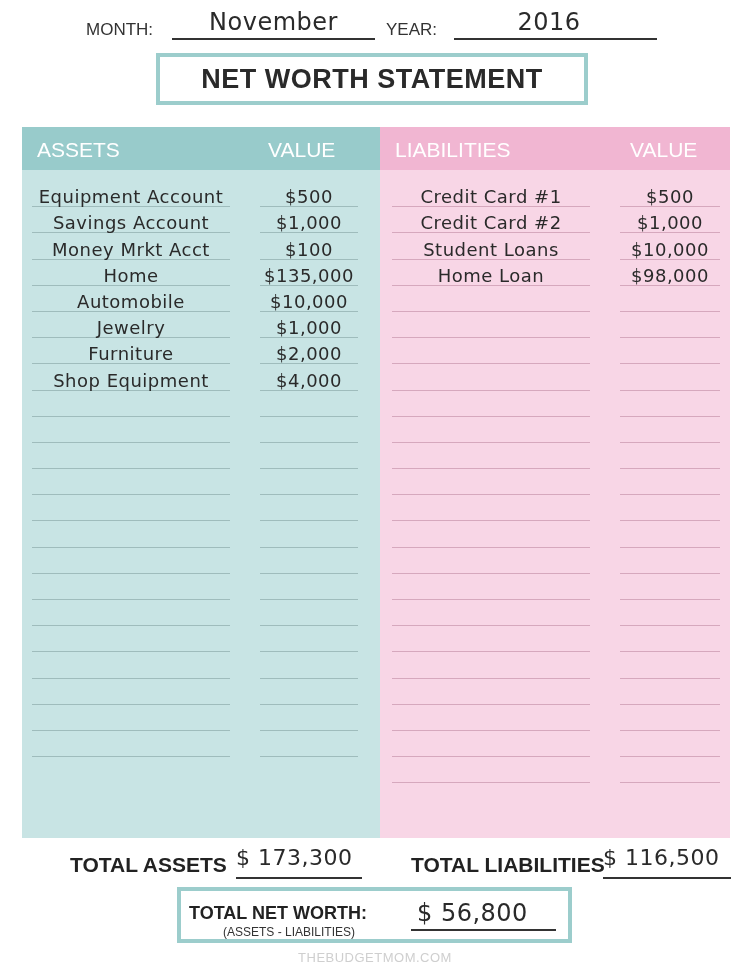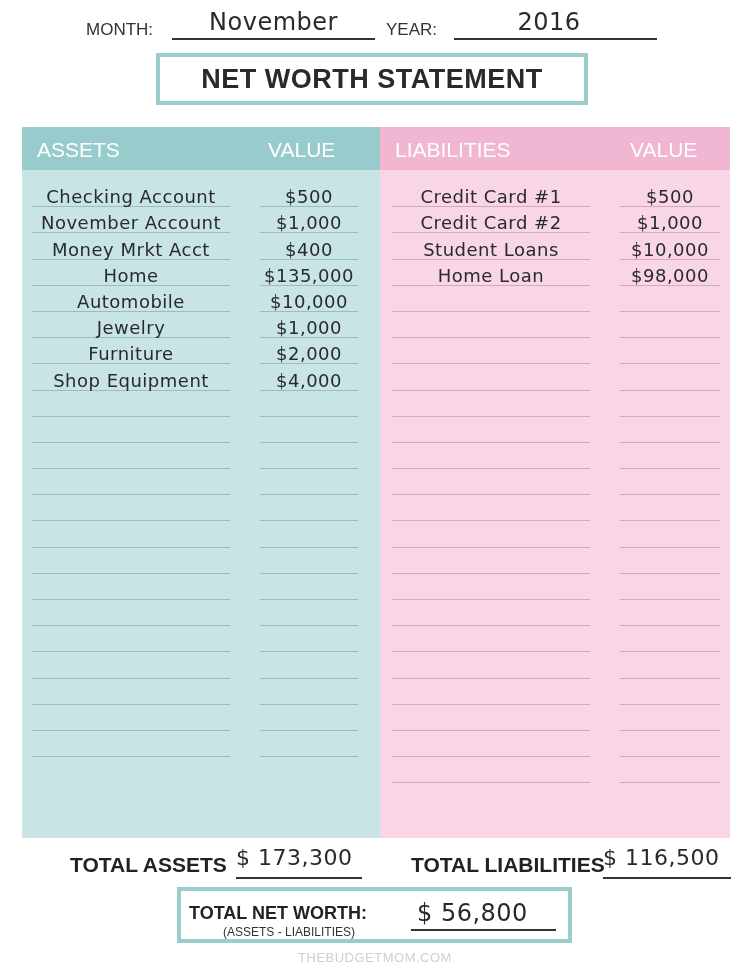--- a/index.html
+++ b/index.html
@@ -66,34 +66,34 @@
 
 <div class="panel assets">
   <div class="panel-head">
     <span class="head-label" style="left:15px;">ASSETS</span>
     <span class="head-label" style="left:246px;">VALUE</span>
   </div>
   <div class="rows" id="asset-rows">
       <div class="row">
         <div class="name-line" style="left: 10px; width: 198px;"></div>
         <div class="val-line" style="left: 238px; width: 98px;"></div>
-        <span class="name hand" style="left: 10px; width: 198px;">Checking Account</span>
+        <span class="name hand" style="left: 10px; width: 198px;">Equipment Account</span>
         <span class="val hand" style="left: 238px; width: 98px;">$500</span>
       </div>
       <div class="row">
         <div class="name-line" style="left: 10px; width: 198px;"></div>
         <div class="val-line" style="left: 238px; width: 98px;"></div>
-        <span class="name hand" style="left: 10px; width: 198px;">November Account</span>
+        <span class="name hand" style="left: 10px; width: 198px;">Savings Account</span>
         <span class="val hand" style="left: 238px; width: 98px;">$1,000</span>
       </div>
       <div class="row">
         <div class="name-line" style="left: 10px; width: 198px;"></div>
         <div class="val-line" style="left: 238px; width: 98px;"></div>
         <span class="name hand" style="left: 10px; width: 198px;">Money Mrkt Acct</span>
-        <span class="val hand" style="left: 238px; width: 98px;">$400</span>
+        <span class="val hand" style="left: 238px; width: 98px;">$100</span>
       </div>
       <div class="row">
         <div class="name-line" style="left: 10px; width: 198px;"></div>
         <div class="val-line" style="left: 238px; width: 98px;"></div>
         <span class="name hand" style="left: 10px; width: 198px;">Home</span>
         <span class="val hand" style="left: 238px; width: 98px;">$135,000</span>
       </div>
       <div class="row">
         <div class="name-line" style="left: 10px; width: 198px;"></div>
         <div class="val-line" style="left: 238px; width: 98px;"></div>

